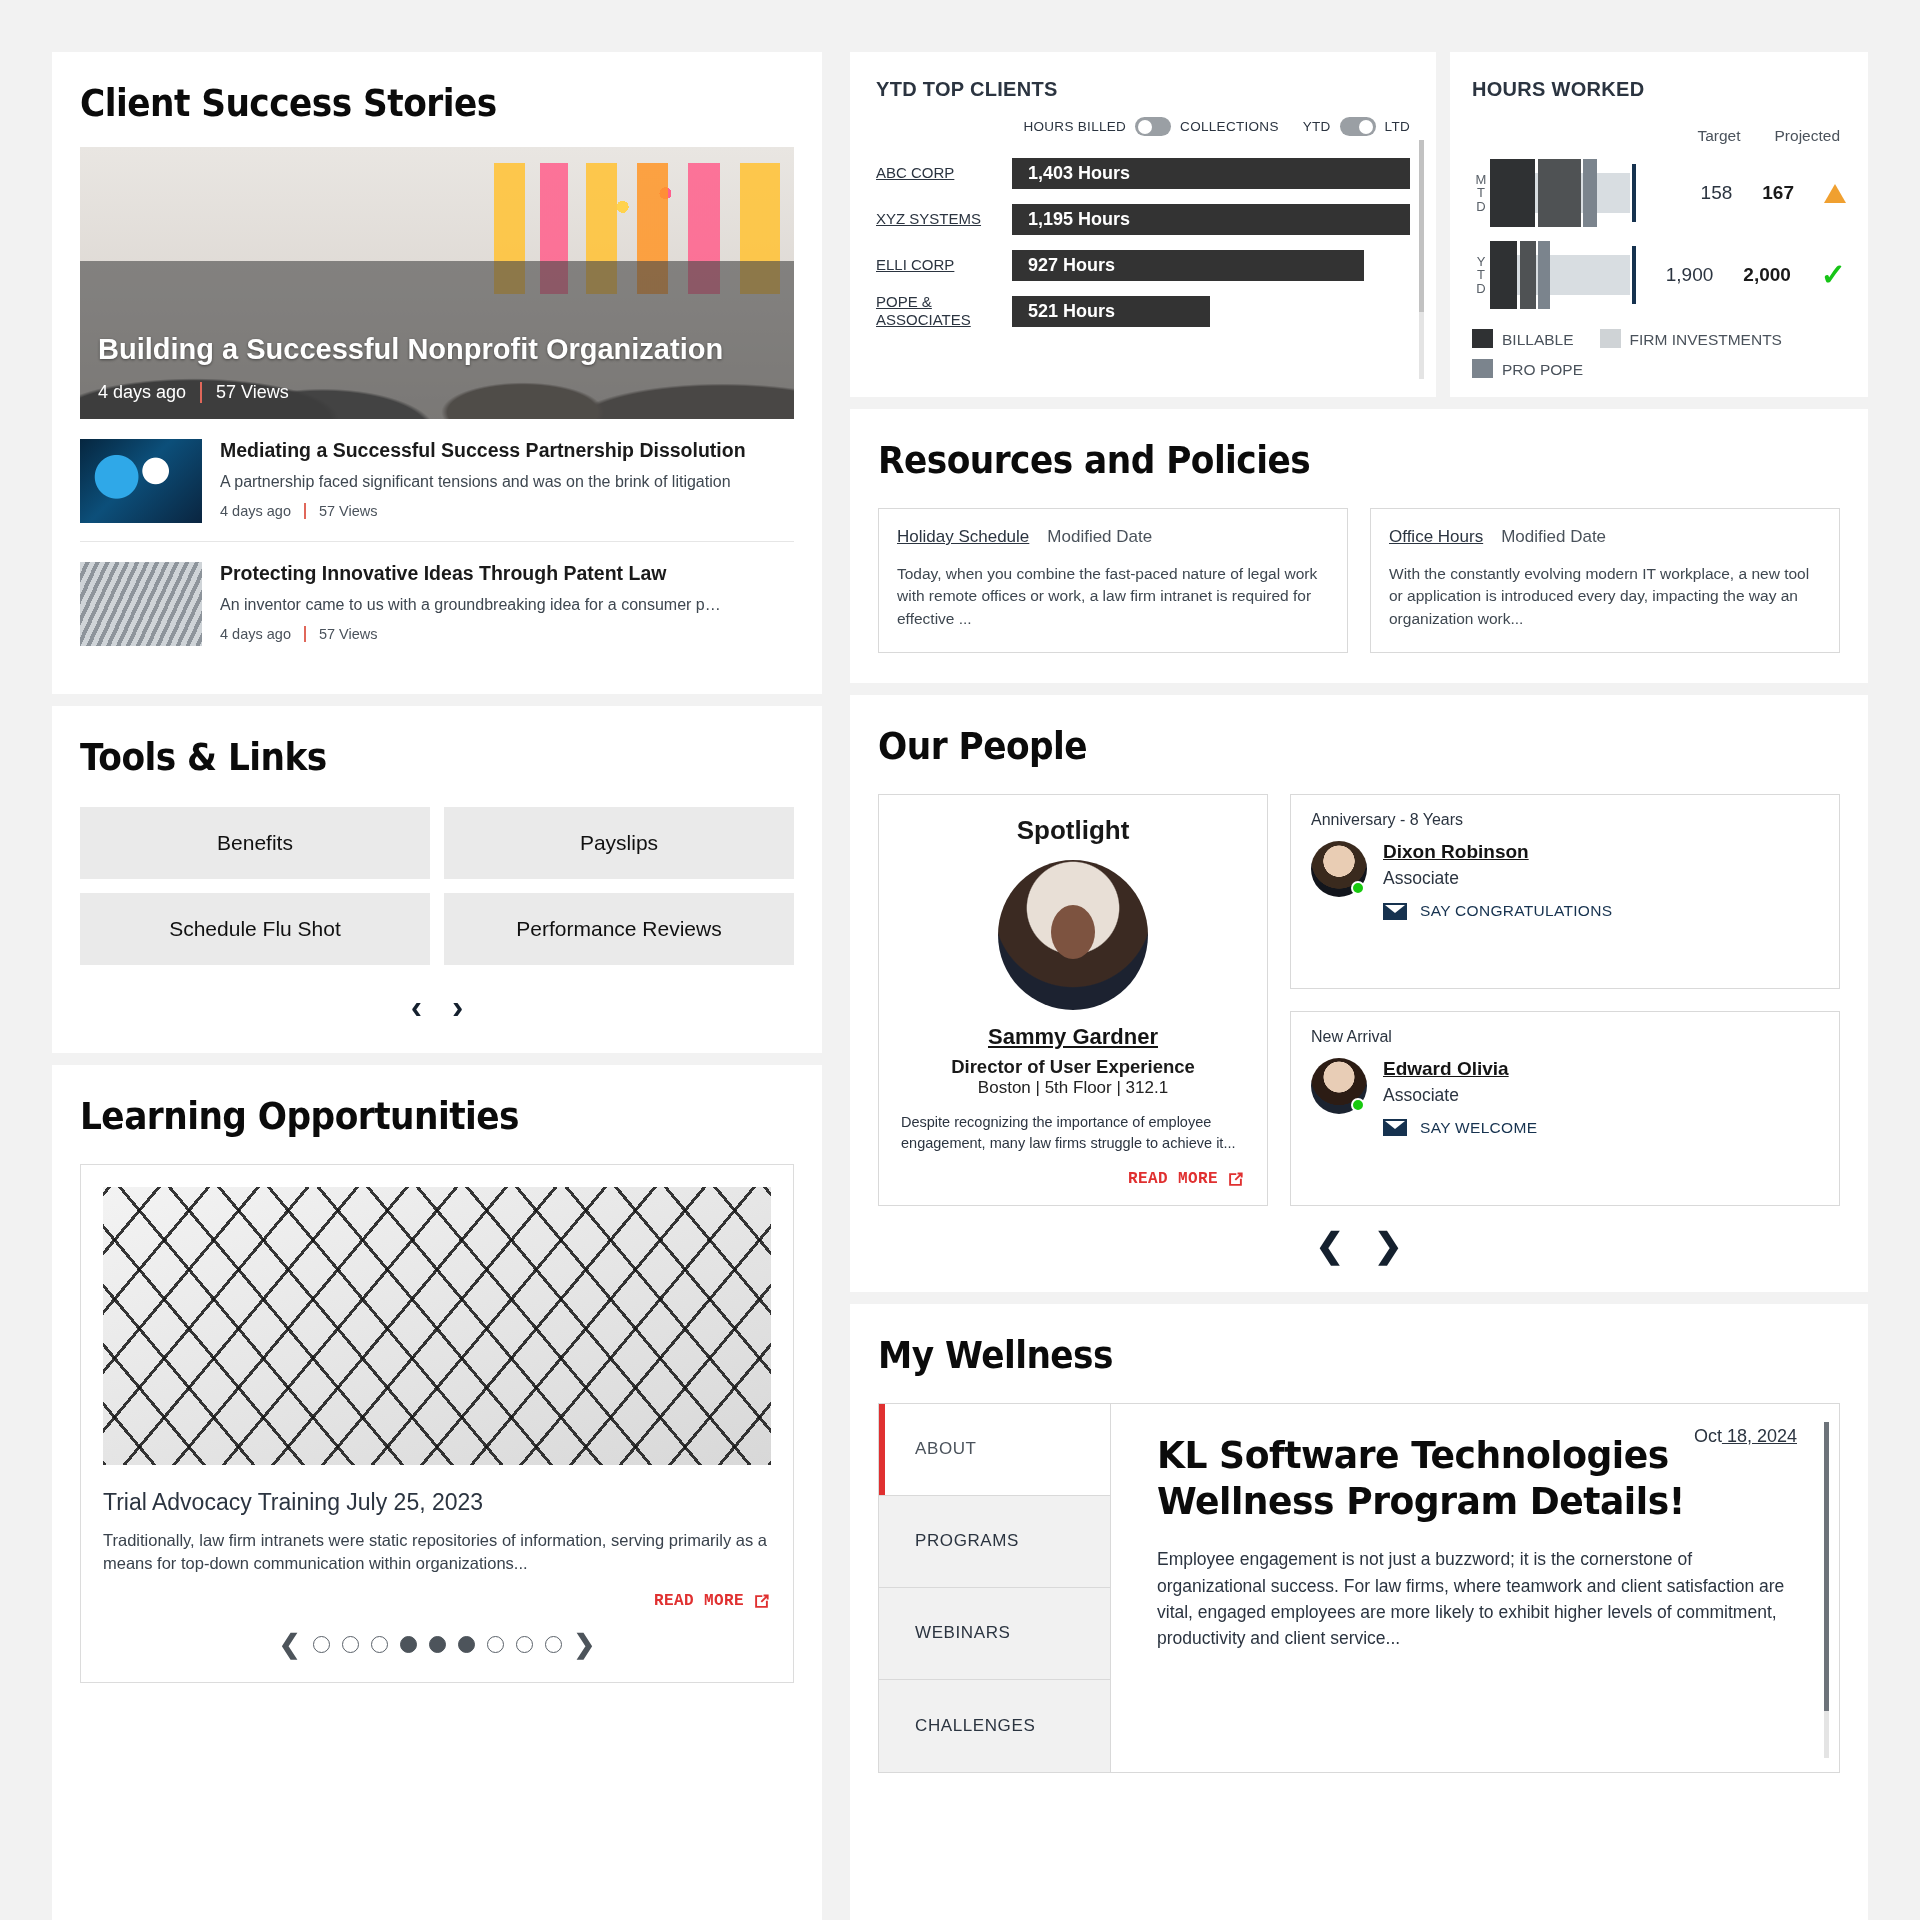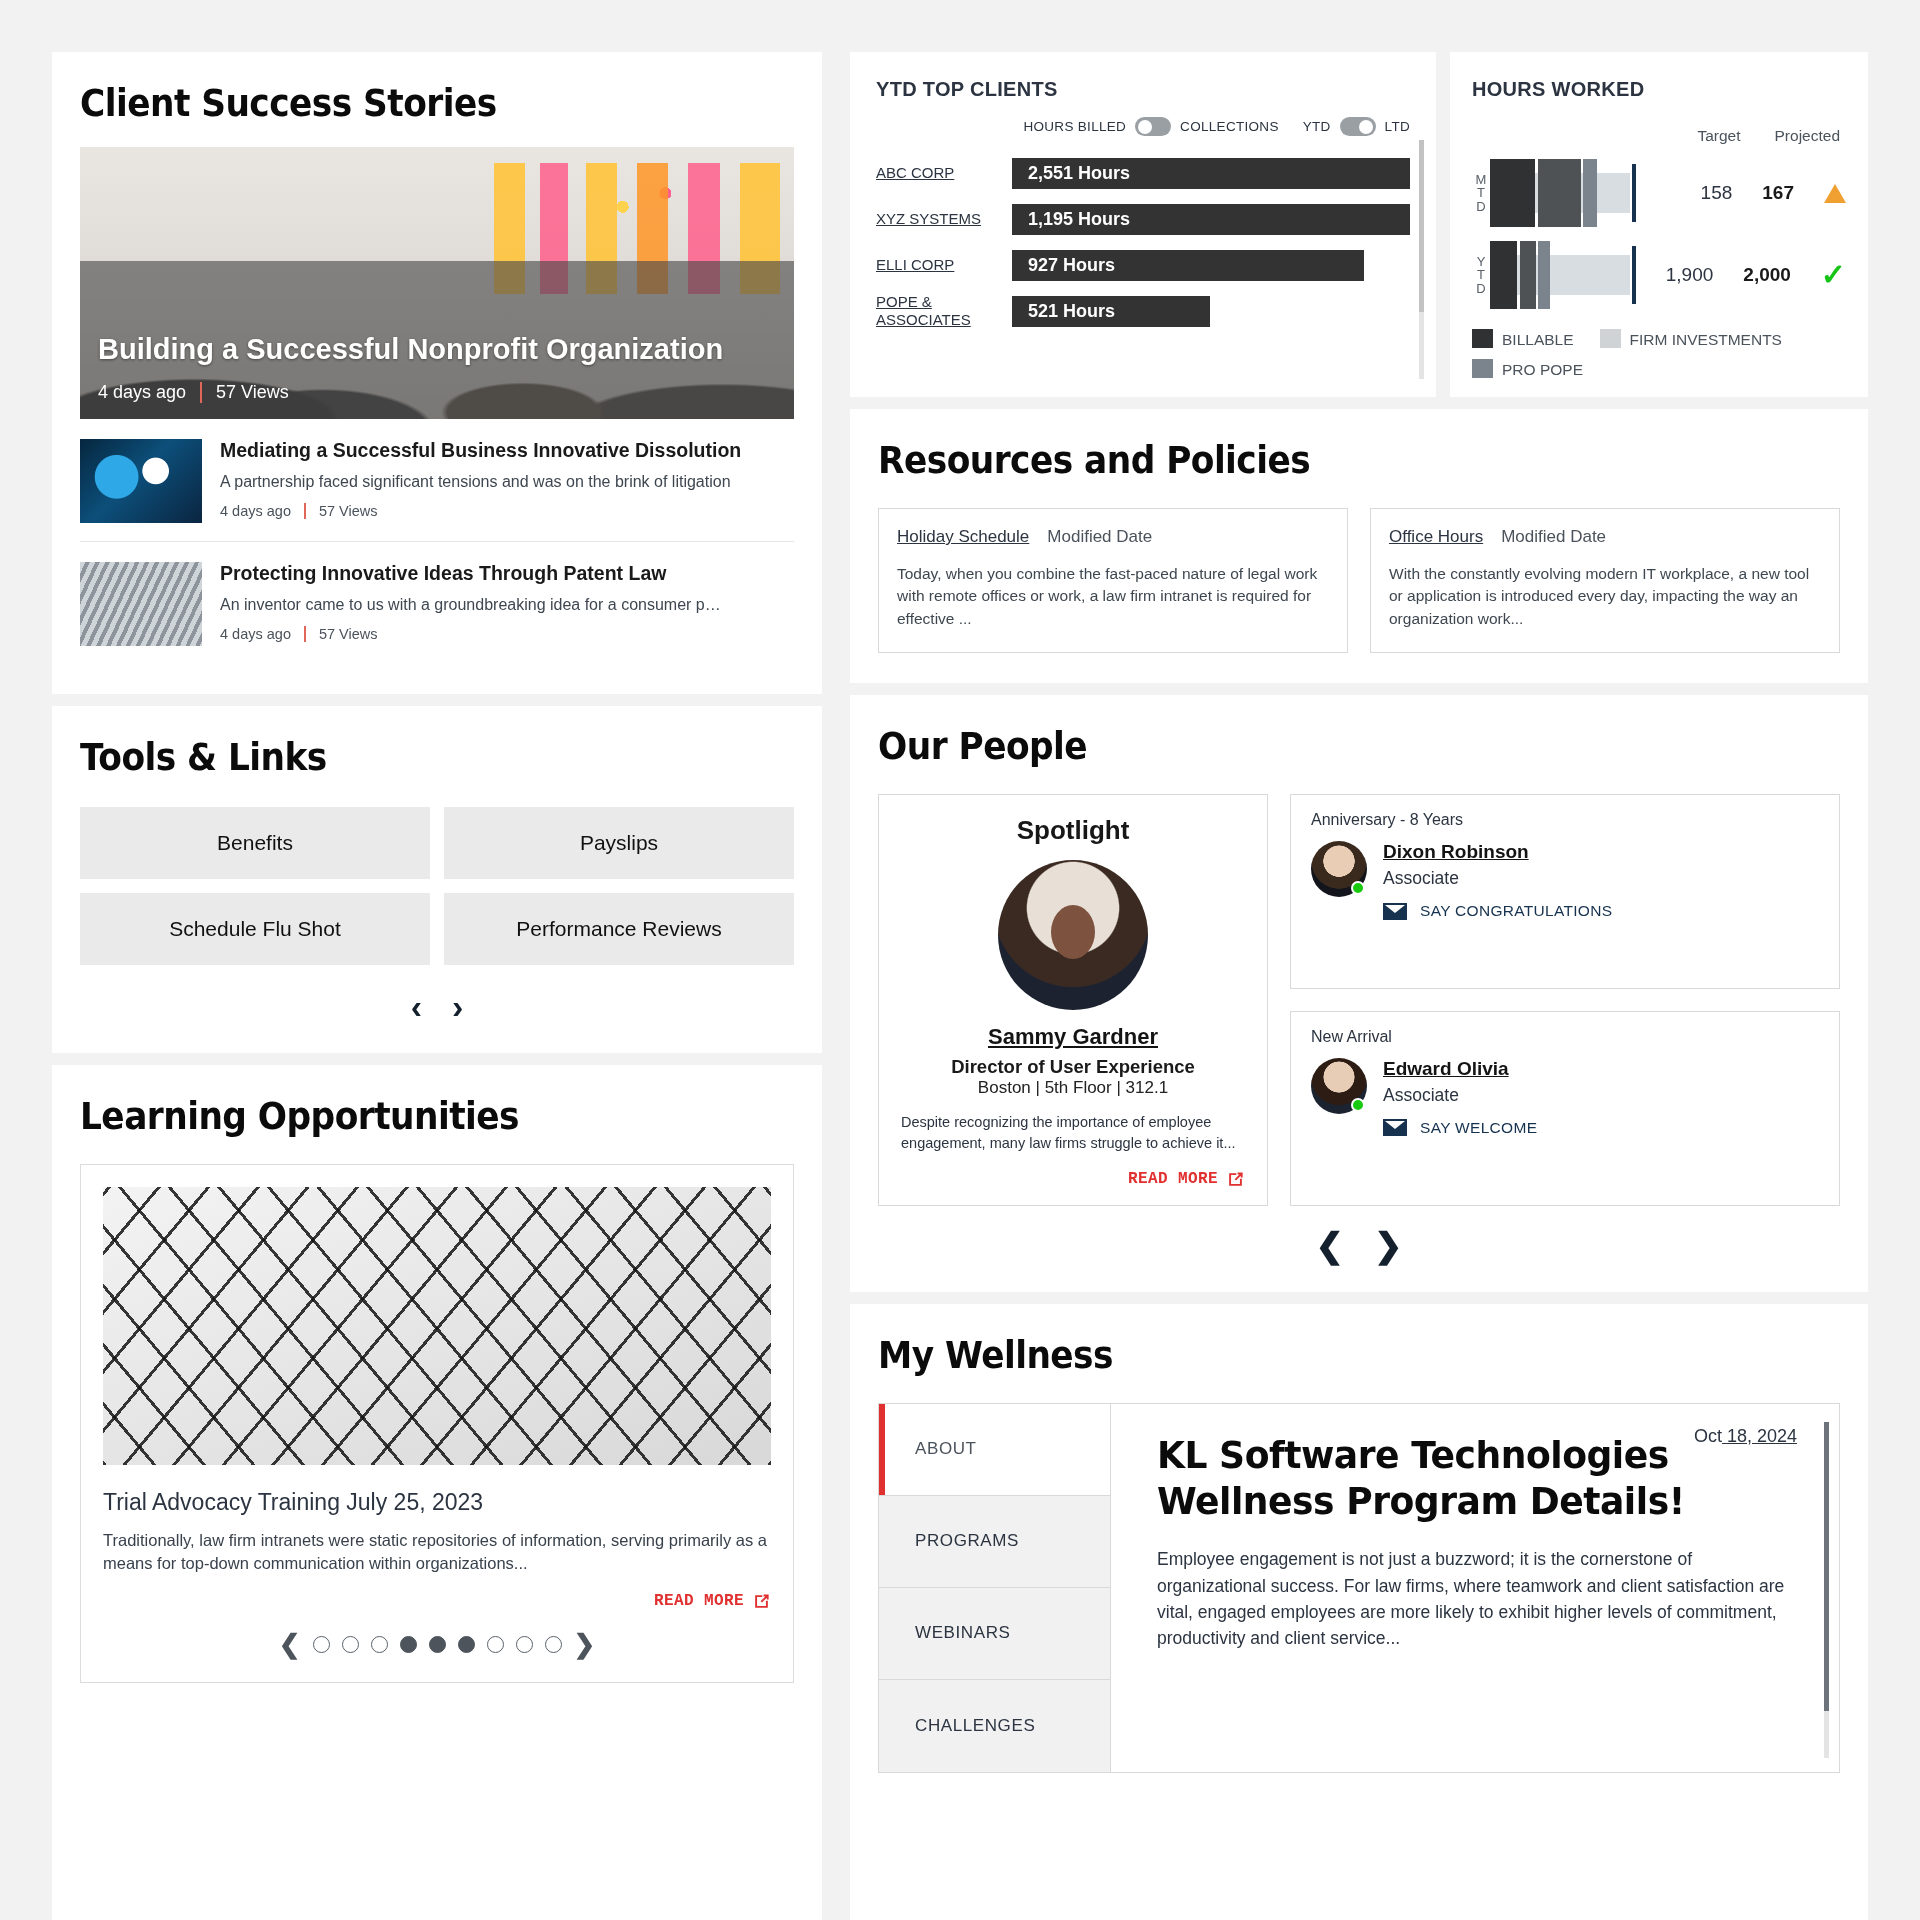--- a/index.html
+++ b/index.html
@@ -203,21 +203,21 @@
         <div class="hero-meta">
           <span>4 days ago</span>
           <span class="divider-v"></span>
           <span>57 Views</span>
         </div>
       </div>
 
       <div class="story">
         <div class="thumb t1"></div>
         <div class="story-body">
-          <div class="story-title">Mediating a Successful Business Innovative Dissolution</div>
+          <div class="story-title">Mediating a Successful Success Partnership Dissolution</div>
           <div class="story-desc">A partnership faced significant tensions and was on the brink of litigation</div>
           <div class="story-meta">
             <span>4 days ago</span>
             <span class="divider-v sm"></span>
             <span>57 Views</span>
           </div>
         </div>
       </div>
 
       <div class="story">
@@ -297,21 +297,21 @@
           <span>YTD</span>
           <span class="tgl right">
               <i></i>
             </span>
           <span>LTD</span>
         </div>
 
         <div class="clients">
           <div class="client-row">
             <span class="client-name">ABC CORP</span>
-            <span class="bar" style="width:100%">2,551 Hours</span>
+            <span class="bar" style="width:100%">1,403 Hours</span>
           </div>
           <div class="client-row">
             <span class="client-name">XYZ SYSTEMS</span>
             <span class="bar" style="width:85%">1,195 Hours</span>
           </div>
           <div class="client-row">
             <span class="client-name">ELLI CORP</span>
             <span class="bar" style="width:66%">927 Hours</span>
           </div>
           <div class="client-row">

